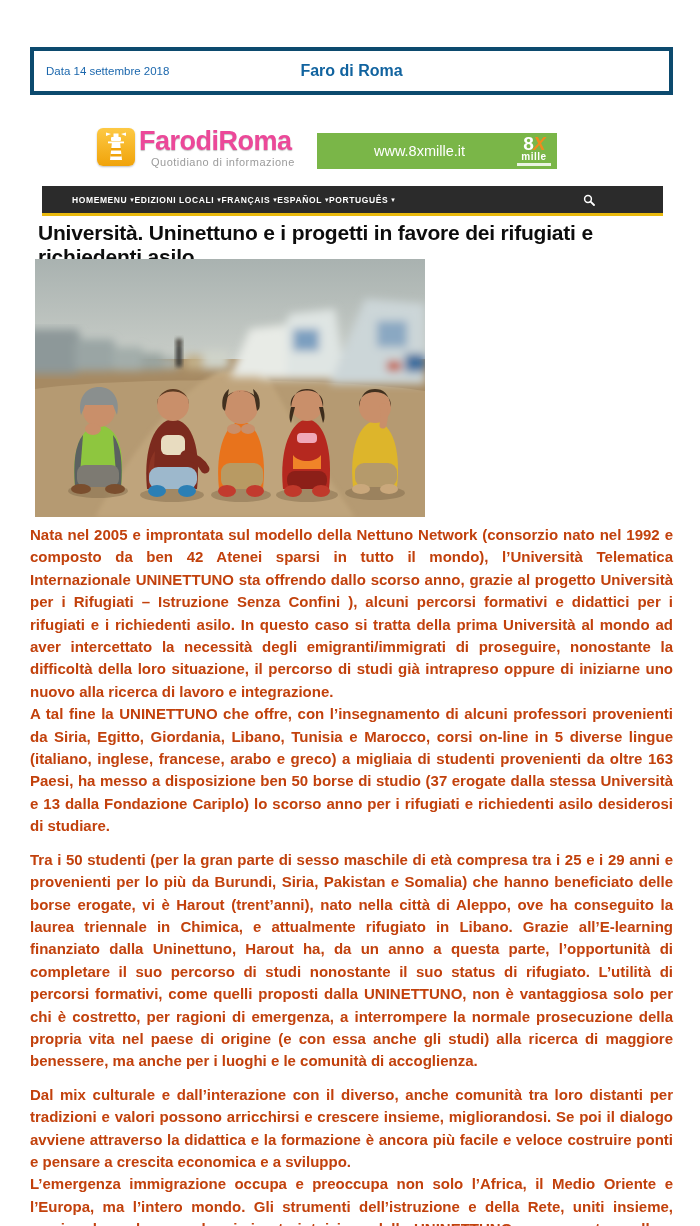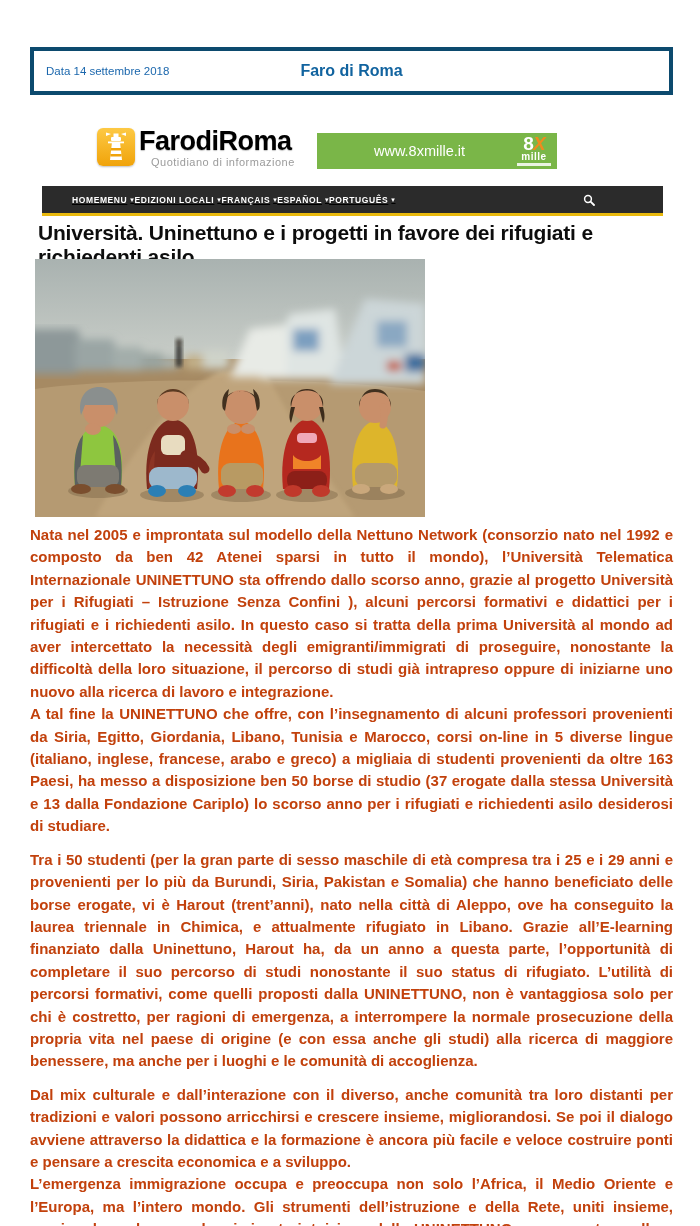--- a/index.html
+++ b/index.html
@@ -22,40 +22,40 @@
   .masthead{position:absolute;left:0;top:126px;width:643px;height:58px;}
   .logo{position:absolute;left:67px;top:2px;display:flex;cursor:pointer;}
   .logo-mark{
     width:38px;height:38px;border-radius:6px;
     background:linear-gradient(180deg,#fdc944,#f0a30a);
     display:flex;align-items:center;justify-content:center;
     box-shadow:0 1px 2px rgba(0,0,0,.25);
   }
   .logo-text-wrap{margin-left:4px;}
   .logo-title{
-    font-size:27px;font-weight:bold;color:#000000;line-height:27px;letter-spacing:-.5px;
+    font-size:27px;font-weight:bold;color:#ec4899;line-height:27px;letter-spacing:-.5px;
     text-shadow:0 1px 1px rgba(120,120,120,.45), 0 0 1px #ffffff;
   }
   .logo-tagline{font-size:11px;color:#9b9b9b;margin-top:1px;margin-left:12px;letter-spacing:.5px;}
 
   .ad-banner{
     position:absolute;left:287px;top:7px;width:240px;height:36px;background:#7ab648;
     display:flex;align-items:center;cursor:pointer;
   }
   .ad-url{flex:1;text-align:center;color:#ffffff;font-size:14.5px;padding-left:8px;}
   .ad-logo{width:40px;height:32px;margin-right:3px;position:relative;text-align:center;}
   .ad-8x{font-size:19px;font-weight:bold;color:#ffffff;line-height:17px;letter-spacing:-1px;}
   .ad-8x .x{color:#f08a1d;font-style:italic;}
   .ad-mille{font-size:10px;font-weight:bold;color:#ffffff;line-height:9px;letter-spacing:.5px;}
   .ad-strip{height:3px;background:rgba(255,255,255,.85);margin:2px 3px 0 3px;}
 
   
   .nav{
     position:absolute;left:12px;top:186px;width:621px;height:27px;background:#2b2b2b;
-    border-bottom:3px solid #e9b90d;display:flex;align-items:center;text-decoration:underline;
+    border-bottom:3px solid #e9b90d;display:flex;align-items:center;
   }
   .nav-item{
     color:#ffffff;font-size:8.5px;font-weight:bold;letter-spacing:.6px;
     margin-left:0;cursor:pointer;white-space:nowrap;display:flex;align-items:center;
   }
   .nav-item:first-child{margin-left:30px;}
   .caret{font-size:7px;margin-left:3px;color:#ffffff;}
   .nav-search{margin-left:auto;margin-right:68px;cursor:pointer;display:flex;align-items:center;}
 
   

